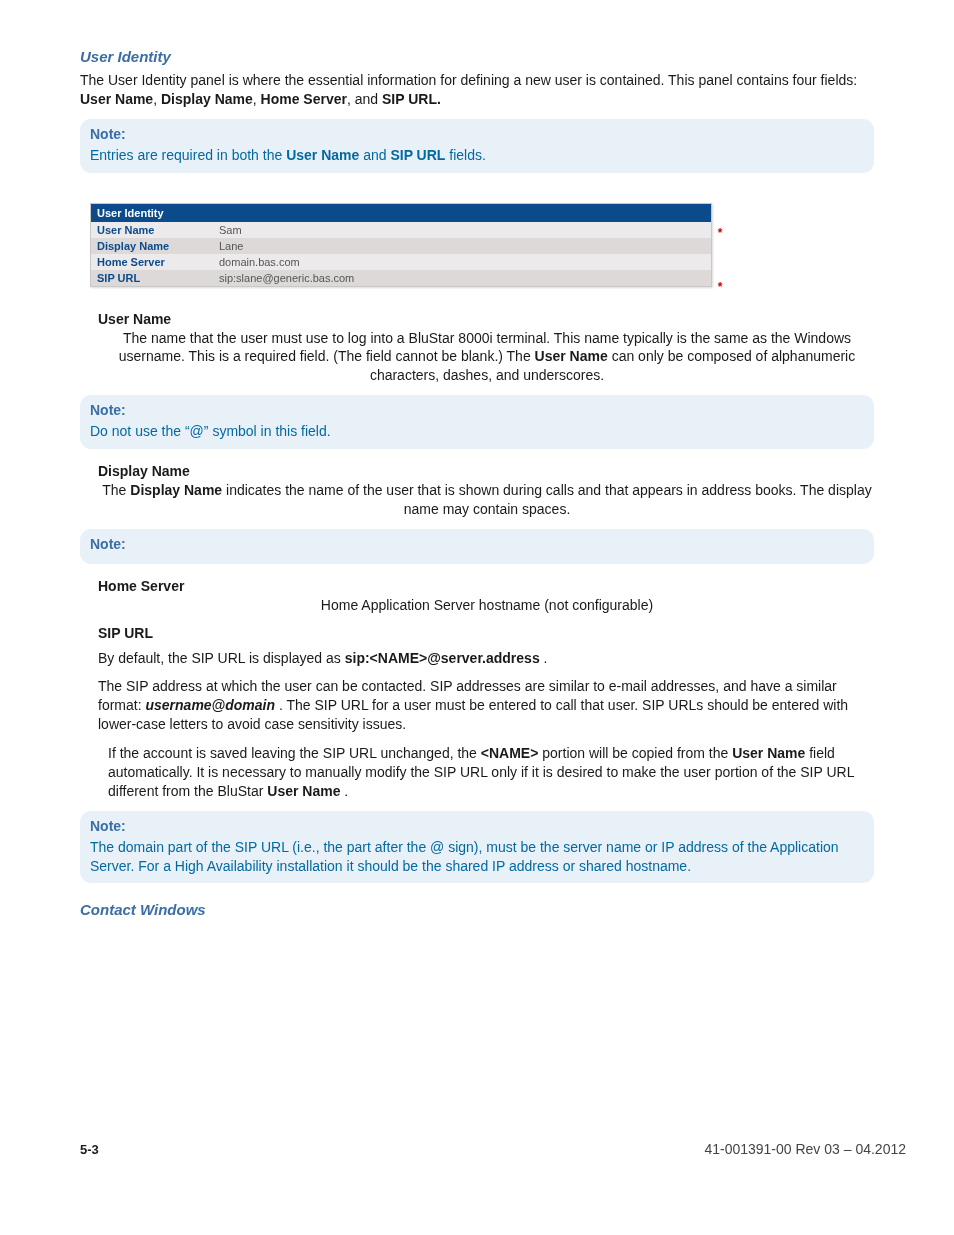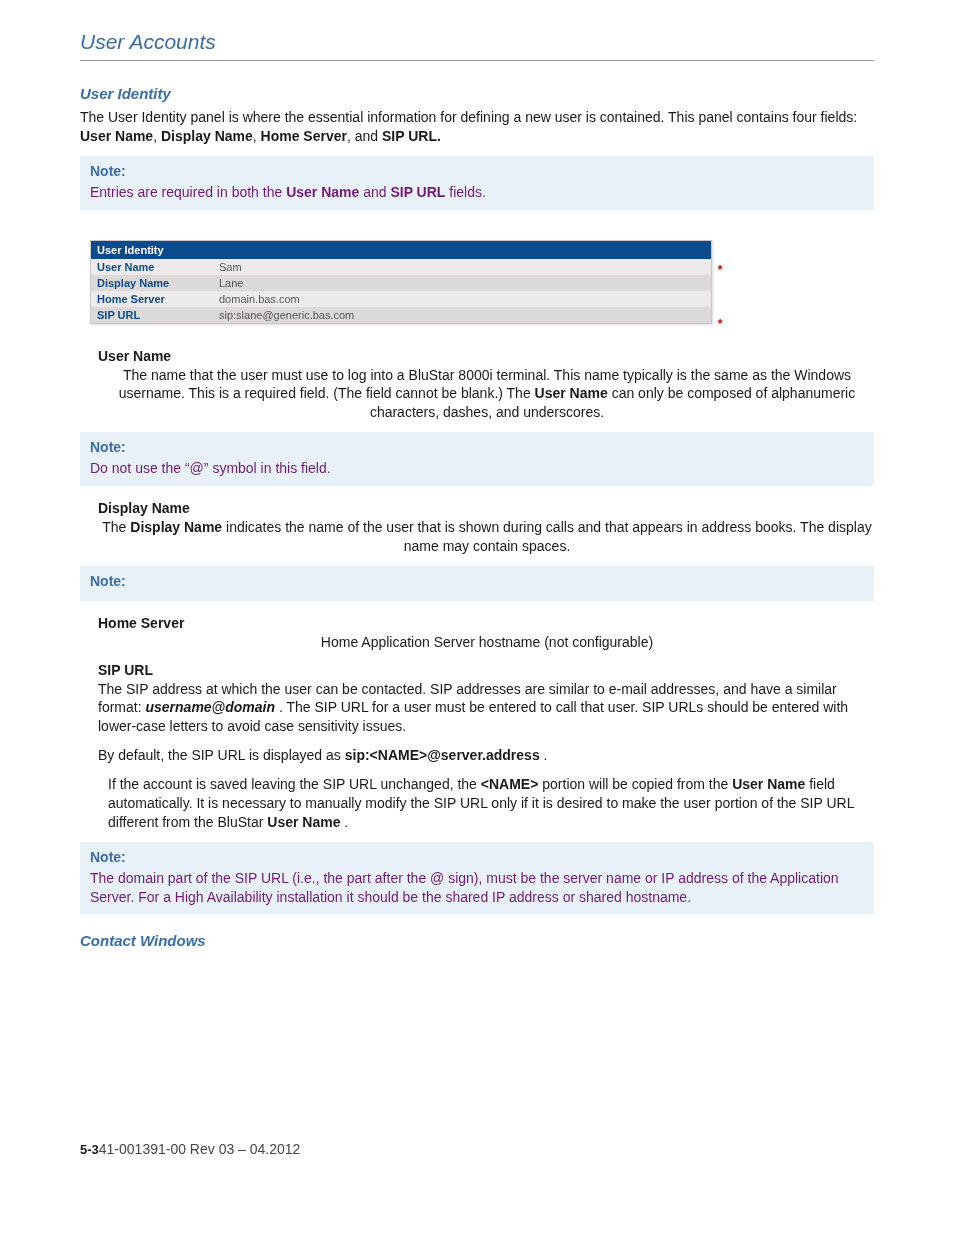--- a/index.html
+++ b/index.html
@@ -35,28 +35,29 @@
   }
   p {
     margin: 6px 0 10px 0;
     line-height: 1.35;
   }
   .note-box {
     background: #e9f1f8;
     padding: 6px 10px 8px 10px;
     margin: 8px 0 14px 0;
     line-height: 1.35;
+    border-radius: 11px;
   }
   .note-head {
     color: #3a6ea5;
     font-weight: 700;
     margin-bottom: 2px;
   }
   .note-body {
-    color: #701a75;
+    color: #0369a1;
   }
   .fig-wrap {
     position: relative;
     margin: 30px 0 24px 10px;
   }
   .panel {
     width: 620px;
     border: 1px solid #c8c8c8;
     box-shadow: 1px 1px 2px rgba(0,0,0,0.15);
     font-family: Tahoma, Verdana, Arial, sans-serif;
@@ -113,40 +114,39 @@
     text-align: center;
   }
   .dl-desc-2 {
     margin: 8px 0 10px 18px;
     line-height: 1.35;
   }
   .footer {
     position: absolute;
     bottom: 78px;
     left: 80px;
-    right: 60px;
+    right: 48px;
     display: flex;
-    justify-content: flex-start;
+    justify-content: space-between;
     align-items: baseline;
   }
   .footer .pg {
     font-weight: 700;
     font-size: 13px;
   }
   .footer .rev {
     font-size: 14px;
     color: #444;
   }
 </style>
 </head>
 <body>
 
 <div class="page">
 
-  <div class="page-header">User Accounts</div>
 
   <div class="section-heading">User Identity</div>
 
   <p>
     <span>The User Identity panel is where the essential information for defining a new user is contained. This panel contains four fields: </span>
     <b>User Name</b><span>, </span>
     <b>Display Name</b><span>, </span>
     <b>Home Server</b><span>, and </span>
     <b>SIP URL.</b>
   </p>
@@ -222,29 +222,29 @@
   </div>
 
   <div class="def-list">
     <div class="dl-term">Home Server</div>
     <div class="dl-desc">Home Application Server hostname (not configurable)</div>
   </div>
 
   <div class="def-list">
     <div class="dl-term">SIP URL</div>
   </div>
+  <div class="dl-desc-2" style="margin-left:18px;">
+    <span>By default, the SIP URL is displayed as </span>
+    <b>sip:&lt;NAME&gt;@server.address</b>
+    <span>.</span>
+  </div>
   <div class="dl-desc-2" style="margin-left:18px; margin-top:2px;">
     <span>The SIP address at which the user can be contacted. SIP addresses are similar to e-mail addresses, and have a similar format: </span>
     <b><i>username@domain</i></b>
     <span>. The SIP URL for a user must be entered to call that user. SIP URLs should be entered with lower-case letters to avoid case sensitivity issues.</span>
-  </div>
-  <div class="dl-desc-2" style="margin-left:18px;">
-    <span>By default, the SIP URL is displayed as </span>
-    <b>sip:&lt;NAME&gt;@server.address</b>
-    <span>.</span>
   </div>
   <div class="dl-desc-2" style="margin-left:28px;">
     <span>If the account is saved leaving the SIP URL unchanged, the </span>
     <b>&lt;NAME&gt;</b>
     <span> portion will be copied from the </span>
     <b>User Name</b>
     <span> field automatically. It is necessary to manually modify the SIP URL only if it is desired to make the user portion of the SIP URL different from the BluStar </span>
     <b>User Name</b>
     <span>.</span>
   </div>

